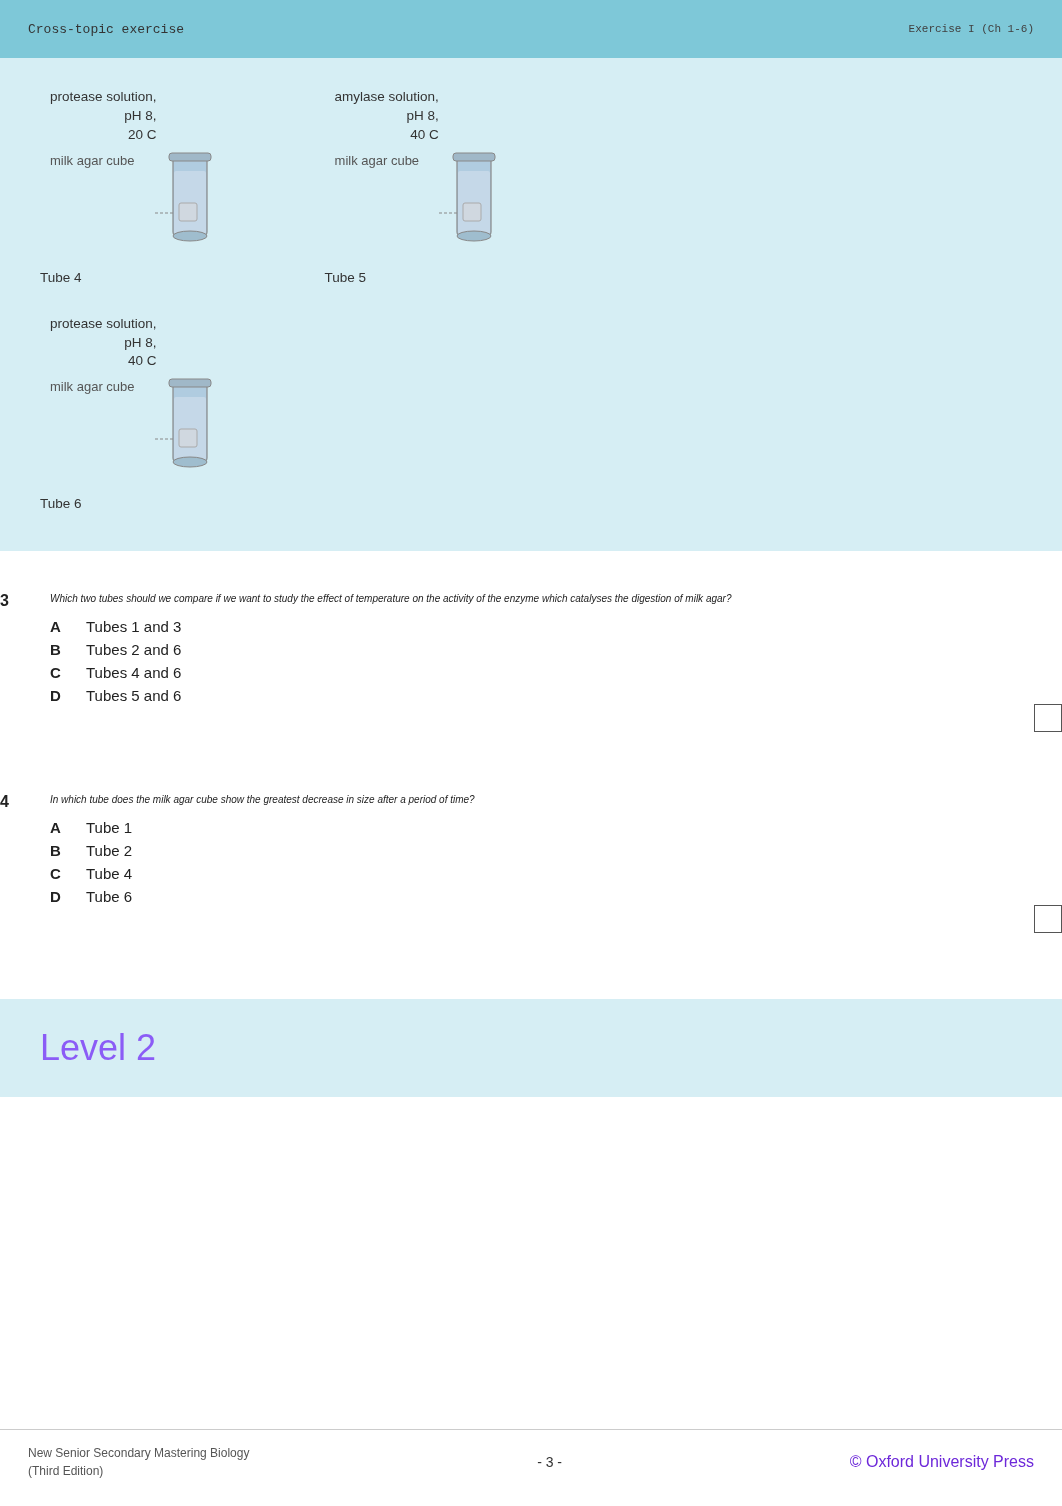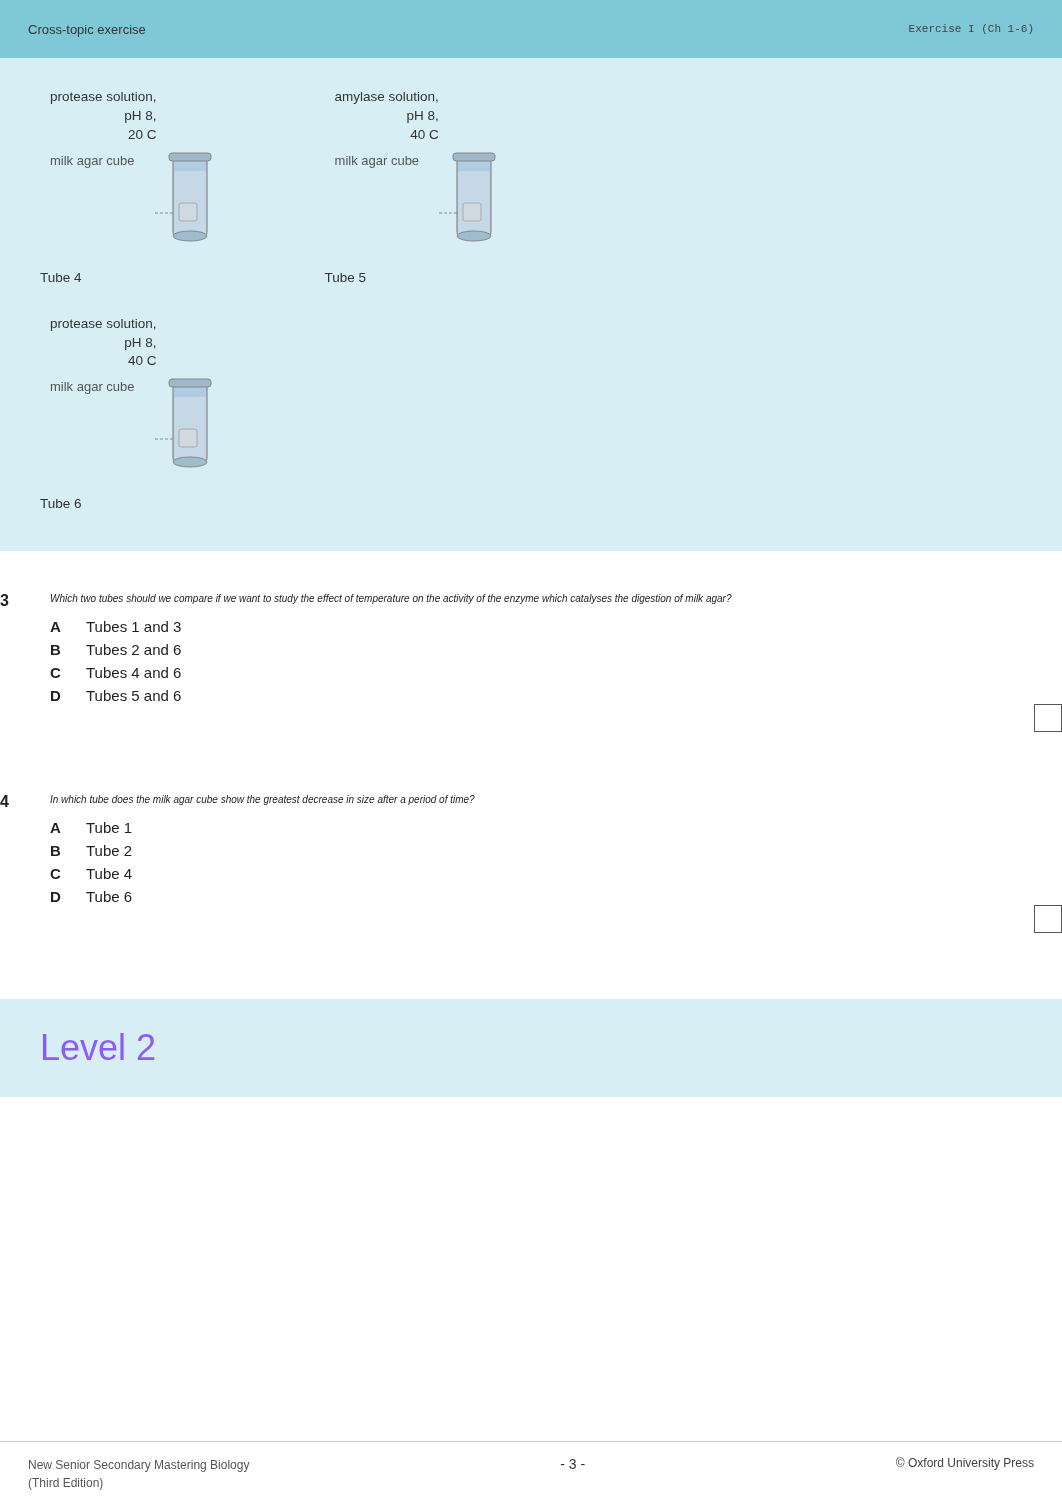--- a/index.html
+++ b/index.html
@@ -18,20 +18,21 @@
       background: #7ec8d8;
       height: 58px;
       display: flex;
       align-items: center;
       justify-content: space-between;
       padding: 0 28px;
     }
     .header-left {
       font-size: 13px;
       color: #333;
+      font-family: Liberation Mono, monospace;
     }
     .header-right {
       font-size: 11px;
       color: #404040;
       font-family: Liberation Mono, monospace;
     }
 
     
     .content {
       padding: 30px 60px 30px 60px;
@@ -142,40 +143,40 @@
       color: #8b5cf6;
       font-weight: normal;
     }
 
     
     .footer {
       background: #fff;
       border-top: 1px solid #ccc;
       padding: 14px 28px;
       display: flex;
-      align-items: flex-start;
+      align-items: center;
       justify-content: space-between;
       position: absolute;
-      bottom: 0;
+      bottom: 12px;
       left: 0;
       right: 0;
     }
     .footer-left {
       font-size: 12px;
       color: #555;
       line-height: 1.5;
     }
     .footer-center {
       font-size: 14px;
       color: #333;
       text-align: center;
     }
     .footer-right {
-      font-size: 12px;
-      color: #404040;
+      font-size: 16px;
+      color: #6d28d9;
     }
 
     .tube-row-wrapper {
       display: flex;
       align-items: flex-start;
       gap: 100px;
       margin-bottom: 10px;
     }
 
     .single-tube-unit {

